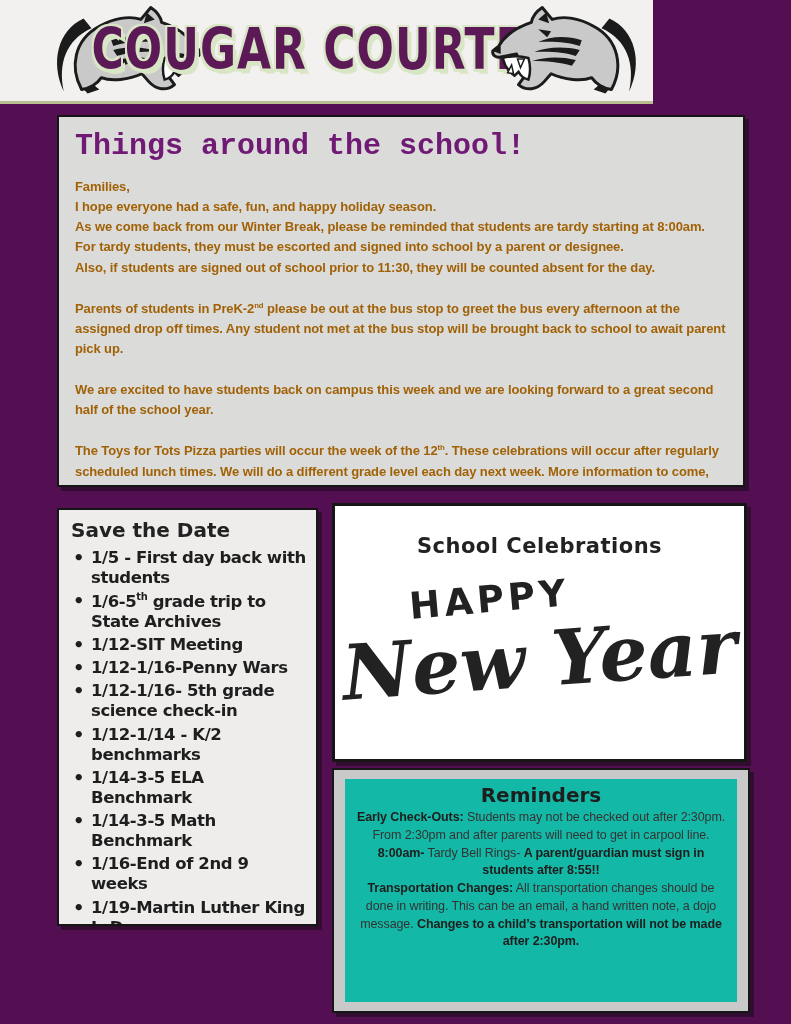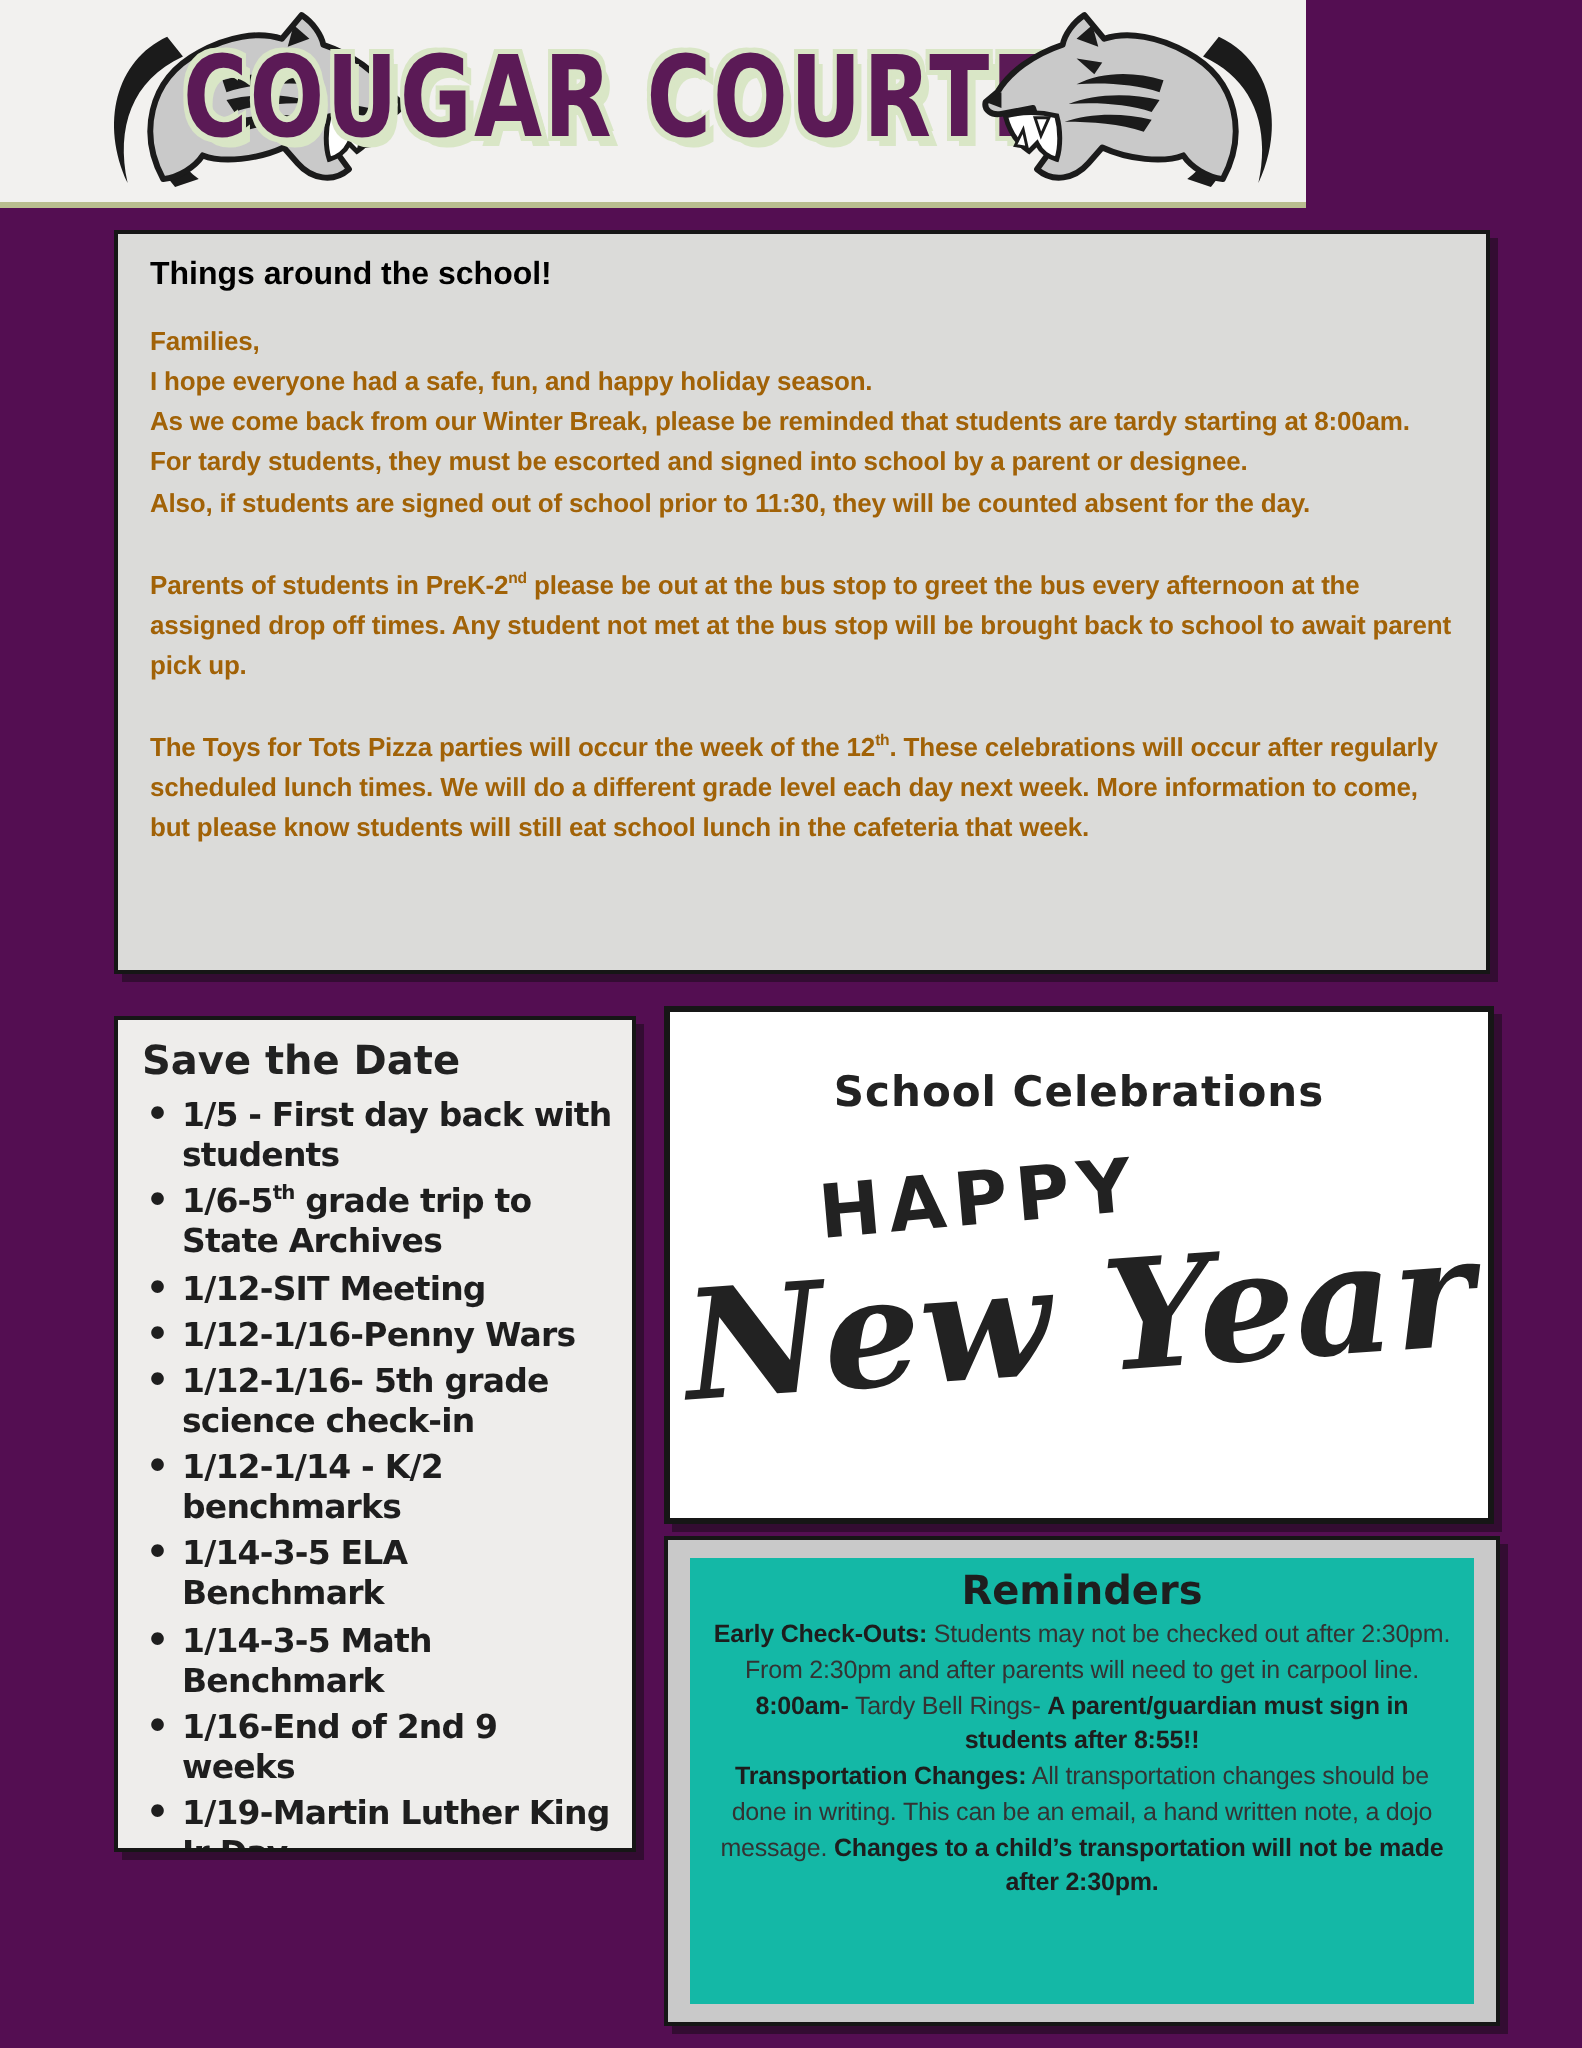--- a/index.html
+++ b/index.html
@@ -38,22 +38,22 @@
     border:2px solid #161616;
     box-shadow:4px 4px 0 rgba(10,10,10,.45);
   }
 
   
   .letter-card {
     left:57px; top:115px; width:688px; height:372px;
     background:#dbdbd9; padding:12px 16px 10px 16px; overflow:hidden;
   }
   .letter-heading {
-    font-family:Liberation Sans, sans-serif;
-    font-weight:bold; font-size:16px; color:#000000; margin-bottom:14px;
+    font-family:Liberation Mono, monospace;
+    font-weight:bold; font-size:30px; color:#701a75; margin-bottom:14px;
   }
   .letter-body { font-size:13px; font-weight:bold; color:#a16207; line-height:1.55; letter-spacing:-0.1px; }
   .letter-body p.para { margin-bottom:21px; }
   sup { font-size:60%; }
 
   
   .save-card {
     left:57px; top:508px; width:261px; height:418px;
     background:#eeedeb; padding:8px 8px 8px 10px; overflow:hidden;
   }
@@ -146,20 +146,21 @@
     <path d="M122,57 L126,66 L129,57 Z" fill="#ffffff" stroke="#1b1b1b" stroke-width="1.5"></path>
     <path d="M133,72 L135,63 L139,71 Z" fill="#ffffff" stroke="#1b1b1b" stroke-width="1.5"></path>
   </svg>
 </div>
 
 <div class="card letter-card">
   <div class="letter-heading">Things around the school!</div>
   <div class="letter-body" id="letter-body">
       <p class="para"><span>Families,</span><br><span>I hope everyone had a safe, fun, and happy holiday season.</span><br><span>As we come back from our Winter Break, please be reminded that students are tardy starting at 8:00am. For tardy students, they must be escorted and signed into school by a parent or designee.</span><br><span>Also, if students are signed out of school prior to 11:30, they will be counted absent for the day.</span></p>
       <p class="para"><span>Parents of students in PreK-2</span><sup>nd</sup><span> please be out at the bus stop to greet the bus every afternoon at the assigned drop off times. Any student not met at the bus stop will be brought back to school to await parent pick up.</span></p>
+      <p class="para"><span>We are excited to have students back on campus this week and we are looking forward to a great second half of the school year.</span></p>
       <p class="para"><span>The Toys for Tots Pizza parties will occur the week of the 12</span><sup>th</sup><span>. These celebrations will occur after regularly scheduled lunch times. We will do a different grade level each day next week. More information to come, but please know students will still eat school lunch in the cafeteria that week.</span></p>
     </div>
 </div>
 
 <div class="card save-card">
   <div class="save-heading">Save the Date</div>
   <ul class="save-list" id="save-list">
       <li><span>1/5 - First day back with students</span></li>
       <li><span>1/6-5</span><sup>th</sup><span> grade trip to State Archives</span></li>
       <li><span>1/12-SIT Meeting</span></li>

